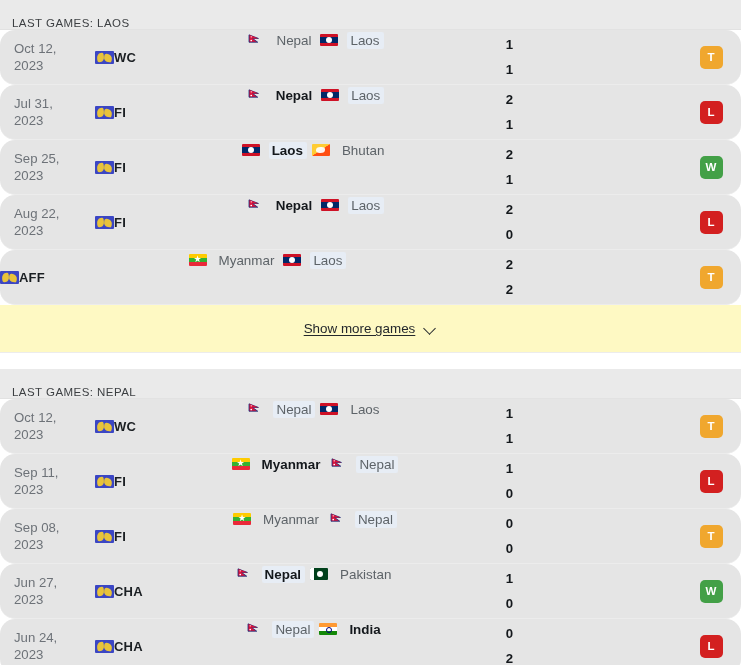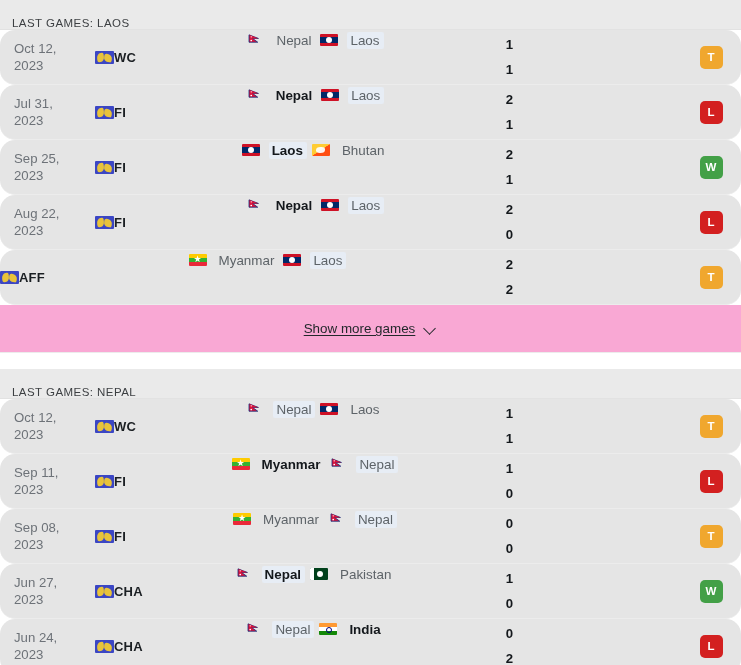--- a/index.html
+++ b/index.html
@@ -166,21 +166,21 @@
   .badge.T { background: #f0a72e; }
   .badge.L { background: #d32020; }
   .badge.W { background: #43a047; }
 
   
   .show-more-wrap {
     height: 48px;
     display: flex;
     align-items: center;
     justify-content: center;
-    background: #f9a8d4;
+    background: #fef9c3;
     border-bottom: 1px solid #ececec;
   }
   .show-more {
     display: inline-flex;
     align-items: center;
     gap: 9px;
     cursor: pointer;
   }
   .show-more-text {
     font-size: 13.4px;

